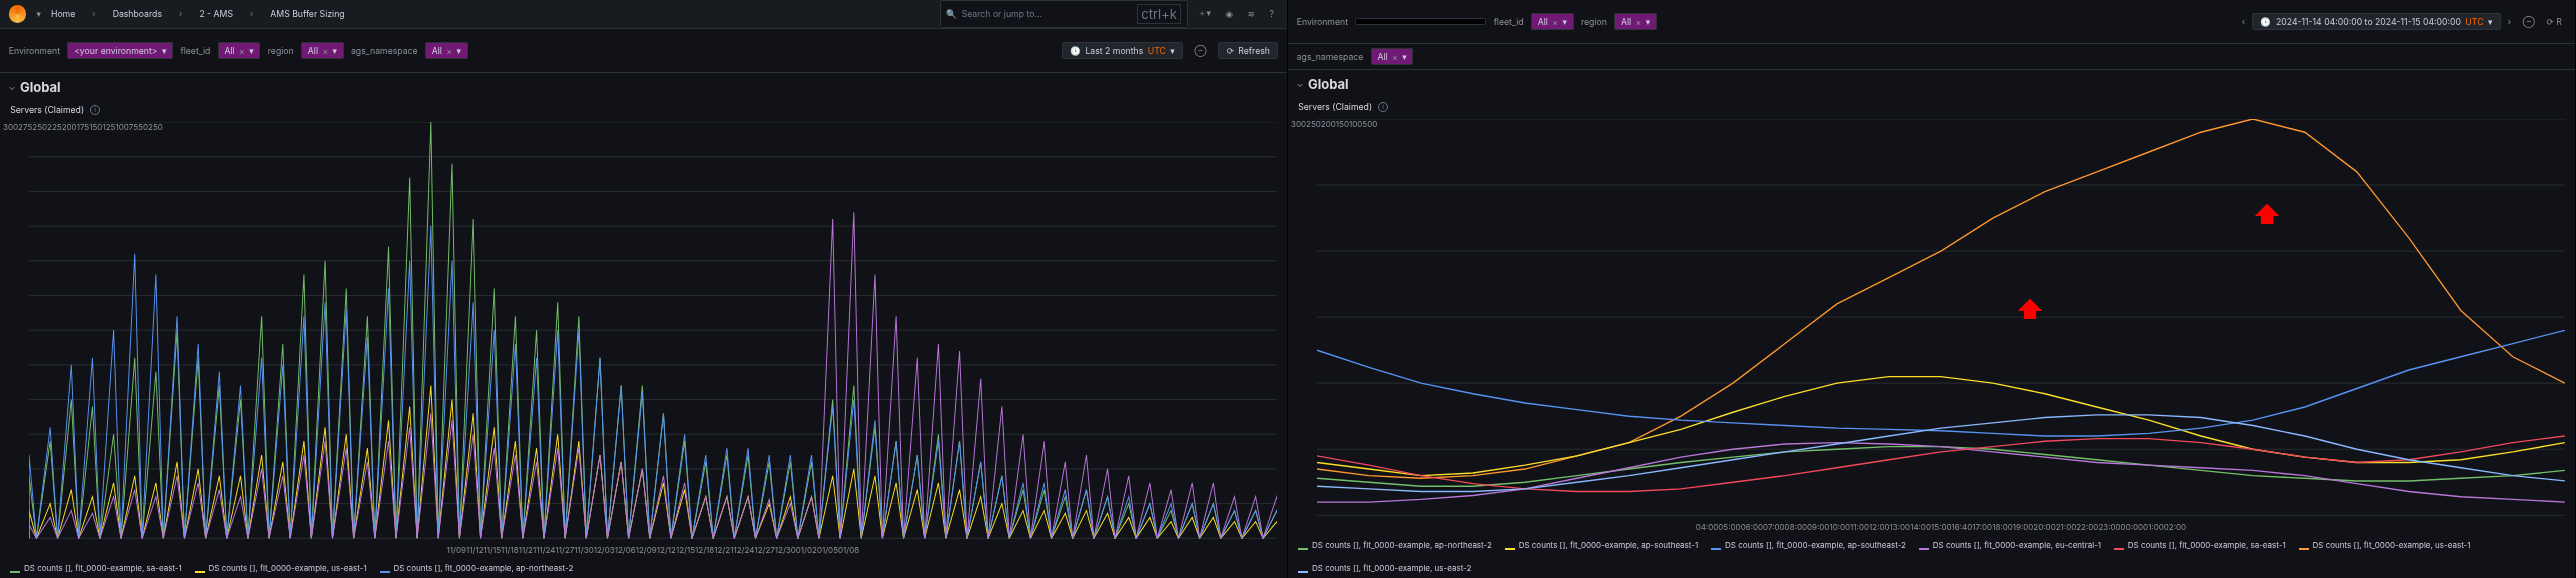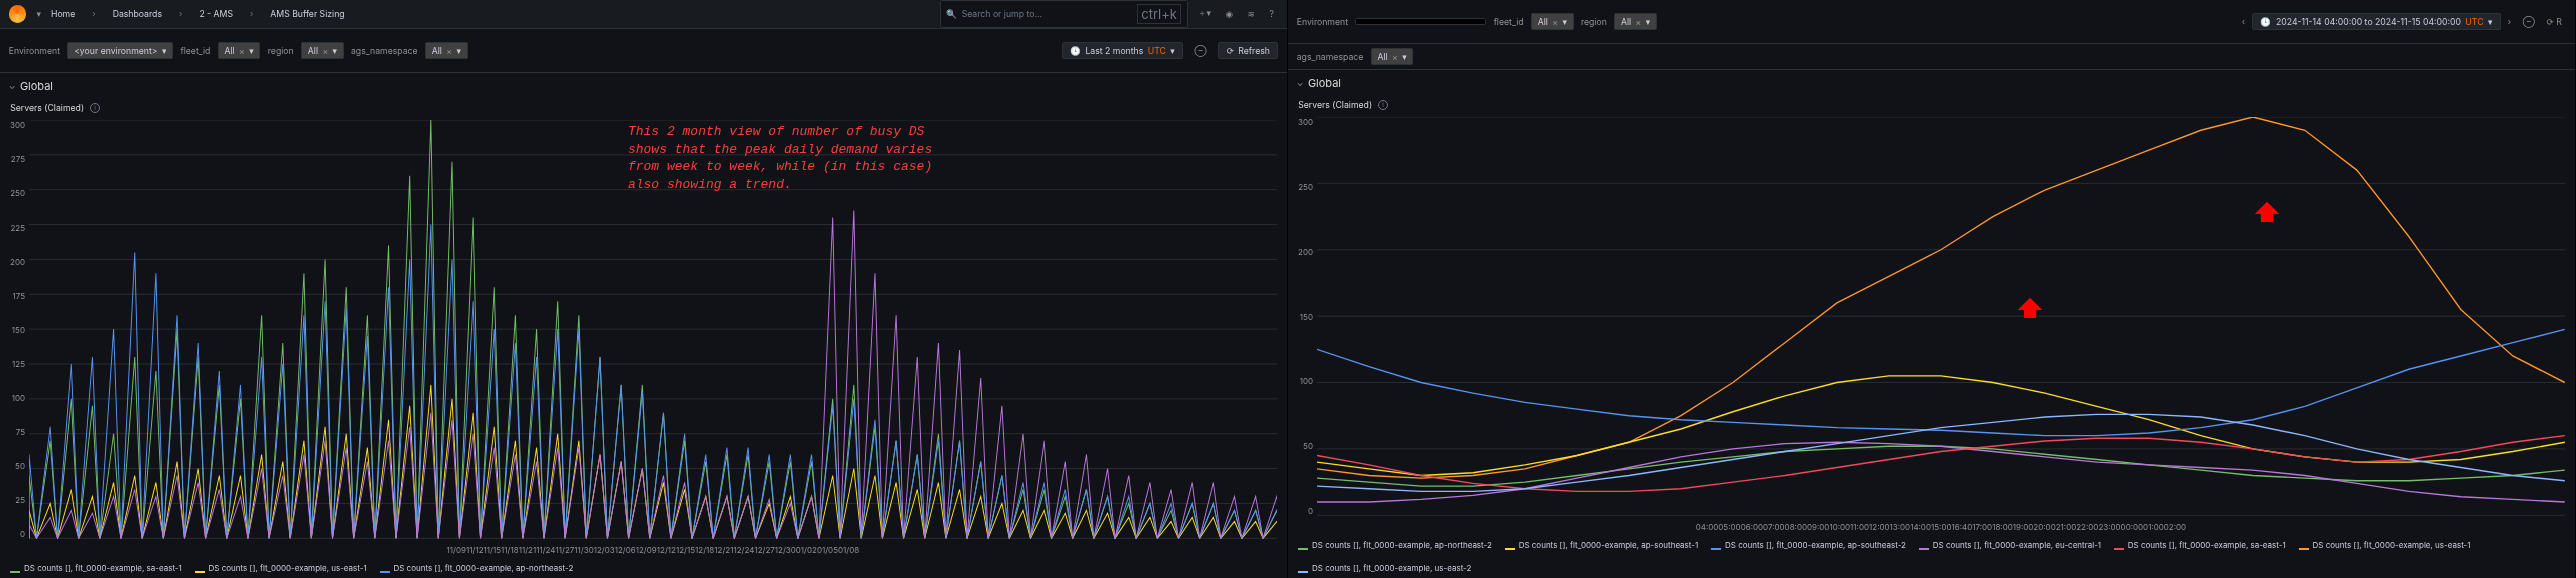--- a/index.html
+++ b/index.html
@@ -8,33 +8,33 @@
 .topbar{display:flex;align-items:center;height:29px;padding:0 8.7px;gap:5.8px;background:#181b1f;border-bottom:0.7px solid #2c3235}
 .logo{width:17.5px;height:17.5px;border-radius:50%;background:conic-gradient(#f46800,#f8be45,#f46800);display:flex;align-items:center;justify-content:center}
 .breadcrumb{display:flex;gap:17px;align-items:center;color:#ccccdc}
 .breadcrumb span{color:#6e7687}
 .bc-item{color:#ccccdc}
 .search{display:flex;align-items:center;gap:4.4px;background:#111217;border:0.7px solid #2c3235;border-radius:1.5px;padding:2.9px 5.8px;margin-left:auto;color:#6e7687;width:248px}
 .kbd{border:0.7px solid #2c3235;border-radius:0;padding:0.7px 2.9px;font-size:13px;color:#6e7687}
 .tb-icon{color:#8e8e8e;padding:2.9px 4.4px;cursor:pointer}
 .filters{display:flex;align-items:center;gap:7.3px;height:44px;padding:0 8.7px;background:#111217;border-bottom:0.7px solid #2c3235}
 .flabel{color:#8e9199}
-.chip,.dd{background:#404040;border:0.7px solid #2c3235;border-radius:1.5px;padding:2.2px 5.8px;display:flex;align-items:center;gap:4.4px;color:#ccccdc}
+.chip,.dd{background:#701a75;border:0.7px solid #2c3235;border-radius:1.5px;padding:2.2px 5.8px;display:flex;align-items:center;gap:4.4px;color:#ccccdc}
 .chip .x{color:#8e9199;cursor:pointer}
 .time-btn{display:flex;align-items:center;gap:4.4px;background:#22252b;border:0.7px solid #2c3235;border-radius:1.5px;padding:2.9px 7.3px;color:#ccccdc}
 .utc{color:#f46800}
 .spacer{flex:1}
 .section-head{padding:5.8px 8.7px;display:flex;align-items:center;gap:4.4px}
 .chev{color:#8e9199}
-.section-title{color:#d8d9da;font-size:11px;font-weight:400}
+.section-title{color:#d8d9da;font-size:13px;font-weight:700}
 .panel-head{padding:4.4px 10.2px;display:flex;align-items:center;gap:5.8px;color:#d8d9da}
 .info{color:#6e7687;border:0.7px solid #6e7687;width:10.2px;height:10.2px;border-radius:50%;display:flex;align-items:center;justify-content:center;font-size:6.6px}
 .chart-area{flex:1;position:relative;margin:2.9px 10.2px 2.9px 29px}
 .chart-svg{width:100%;height:100%}
-.yaxis{position:absolute;left:-26px;top:0;bottom:0;display:flex;flex-direction:column;justify-content:space-between;color:#8e9199;font-size:8px;text-align:right;width:22px}
+.yaxis{position:absolute;left:-26px;top:0;bottom:0;display:flex;flex-direction:row;justify-content:space-between;color:#8e9199;font-size:8px;text-align:right;width:22px}
 .xaxis{display:flex;justify-content:center;padding:2.9px 10.2px 2.9px 29px;color:#8e9199;font-size:8px}
 .annot{position:absolute;color:#ff3d3d;font-family:'Courier New',monospace;font-style:italic;font-size:13px;line-height:1.35;font-weight:500}
 .arrow{position:absolute;color:#ff0000;font-size:26px;font-weight:bold}
 .legend{display:flex;gap:13px;padding:5.8px 10.2px;color:#ccccdc;font-size:8px;flex-wrap:wrap}
 .legend-item{display:flex;align-items:flex-end;gap:3.6px}
 .swatch{width:10.2px;height:2.2px}
 .grid line{stroke:#2c3235;stroke-width:1}
 .time-nav{display:flex;align-items:center;gap:2.9px;margin-left:auto}
 .nav-chev{padding:2.9px 4.4px;color:#8e9199;cursor:pointer}
 </style>
@@ -142,24 +142,20 @@
           <line x1="0" y1="345" x2="1560" y2="345"></line>
           <line x1="0" y1="383.33333333333337" x2="1560" y2="383.33333333333337"></line>
           <line x1="0" y1="421.6666666666667" x2="1560" y2="421.6666666666667"></line>
           <line x1="0" y1="460" x2="1560" y2="460"></line>
         </g>
         <path d="M0,460 L0,391 L9.254237288135593,460 L26.440677966101696,352.6666666666667 L35.69491525423729,460 L52.88135593220339,306.6666666666667 L62.13559322033898,460 L79.3220338983051,314.33333333333337 L88.57627118644069,460 L105.76271186440678,345 L115.01694915254238,460 L132.20338983050846,260.66666666666663 L141.45762711864404,460 L158.6440677966102,276 L167.89830508474577,460 L185.08474576271186,230 L194.33898305084745,460 L211.52542372881356,260.66666666666663 L220.77966101694915,460 L237.96610169491527,291.33333333333337 L247.22033898305085,460 L264.4067796610169,306.6666666666667 L273.6610169491525,460 L290.8474576271187,214.66666666666666 L300.10169491525426,460 L317.2881355932204,245.33333333333334 L326.54237288135596,460 L343.728813559322,168.66666666666669 L352.9830508474576,460 L370.1694915254237,153.33333333333337 L379.4237288135593,460 L396.6101694915254,184 L405.864406779661,460 L423.0508474576271,214.66666666666666 L432.3050847457627,460 L449.49152542372883,138 L458.7457627118644,460 L475.93220338983053,61.333333333333314 L485.1864406779661,460 L502.3728813559322,0 L511.62711864406776,460 L528.8135593220338,46 L538.0677966101695,460 L555.2542372881356,107.33333333333331 L564.5084745762713,460 L581.6949152542373,184 L590.949152542373,460 L608.135593220339,214.66666666666666 L617.3898305084747,460 L634.5762711864407,230 L643.8305084745764,460 L661.0169491525423,199.33333333333331 L670.271186440678,460 L687.457627118644,214.66666666666666 L696.7118644067797,460 L713.8983050847457,260.66666666666663 L723.1525423728814,460 L740.3389830508474,291.33333333333337 L749.5932203389831,460 L766.7796610169491,291.33333333333337 L776.0338983050848,460 L793.2203389830509,322 L802.4745762711865,460 L819.6610169491526,352.6666666666667 L828.9152542372882,460 L846.1016949152543,375.6666666666667 L855.3559322033899,460 L872.5423728813558,368 L881.7966101694915,460 L898.9830508474577,368 L908.2372881355933,460 L925.4237288135593,375.6666666666667 L934.6779661016949,460 L951.8644067796611,375.6666666666667 L961.1186440677967,460 L978.3050847457627,375.6666666666667 L987.5593220338983,460 L1004.7457627118644,306.6666666666667 L1014,460 L1031.1864406779662,291.33333333333337 L1040.4406779661017,460 L1057.6271186440677,337.3333333333333 L1066.8813559322032,460 L1084.0677966101696,352.6666666666667 L1093.322033898305,460 L1110.5084745762713,368 L1119.7627118644068,460 L1136.9491525423728,345 L1146.2033898305083,460 L1163.3898305084747,352.6666666666667 L1172.6440677966102,460 L1189.8305084745762,375.6666666666667 L1199.0847457627117,460 L1216.271186440678,391 L1225.5254237288136,460 L1242.7118644067796,406.3333333333333 L1251.966101694915,460 L1269.1525423728815,406.3333333333333 L1278.406779661017,460 L1295.593220338983,414 L1304.8474576271185,460 L1322.0338983050847,406.3333333333333 L1331.2881355932202,460 L1348.4745762711864,414 L1357.728813559322,460 L1374.915254237288,421.6666666666667 L1384.1694915254236,460 L1401.35593220339,421.6666666666667 L1410.6101694915255,460 L1427.7966101694915,429.3333333333333 L1437.050847457627,460 L1454.2372881355932,421.6666666666667 L1463.4915254237287,460 L1480.677966101695,421.6666666666667 L1489.9322033898304,460 L1507.1186440677966,429.3333333333333 L1516.3728813559321,460 L1533.5593220338983,429.3333333333333 L1542.8135593220338,460 L1560,429.3333333333333 L1569.2542372881355,460" fill="none" stroke="#73bf69" stroke-width="1.2"></path>
         <path d="M0,460 L0,429.3333333333333 L9.254237288135593,460 L26.440677966101696,421.6666666666667 L35.69491525423729,460 L52.88135593220339,406.3333333333333 L62.13559322033898,460 L79.3220338983051,414 L88.57627118644069,460 L105.76271186440678,398.6666666666667 L115.01694915254238,460 L132.20338983050846,391 L141.45762711864404,460 L158.6440677966102,398.6666666666667 L167.89830508474577,460 L185.08474576271186,375.6666666666667 L194.33898305084745,460 L211.52542372881356,383.33333333333337 L220.77966101694915,460 L237.96610169491527,391 L247.22033898305085,460 L264.4067796610169,391 L273.6610169491525,460 L290.8474576271187,368 L300.10169491525426,460 L317.2881355932204,375.6666666666667 L326.54237288135596,460 L343.728813559322,352.6666666666667 L352.9830508474576,460 L370.1694915254237,337.3333333333333 L379.4237288135593,460 L396.6101694915254,345 L405.864406779661,460 L423.0508474576271,360.3333333333333 L432.3050847457627,460 L449.49152542372883,329.66666666666663 L458.7457627118644,460 L475.93220338983053,314.33333333333337 L485.1864406779661,460 L502.3728813559322,291.33333333333337 L511.62711864406776,460 L528.8135593220338,306.6666666666667 L538.0677966101695,460 L555.2542372881356,322 L564.5084745762713,460 L581.6949152542373,337.3333333333333 L590.949152542373,460 L608.135593220339,352.6666666666667 L617.3898305084747,460 L634.5762711864407,360.3333333333333 L643.8305084745764,460 L661.0169491525423,345 L670.271186440678,460 L687.457627118644,352.6666666666667 L696.7118644067797,460 L713.8983050847457,368 L723.1525423728814,460 L740.3389830508474,375.6666666666667 L749.5932203389831,460 L766.7796610169491,383.33333333333337 L776.0338983050848,460 L793.2203389830509,398.6666666666667 L802.4745762711865,460 L819.6610169491526,406.3333333333333 L828.9152542372882,460 L846.1016949152543,414 L855.3559322033899,460 L872.5423728813558,414 L881.7966101694915,460 L898.9830508474577,414 L908.2372881355933,460 L925.4237288135593,421.6666666666667 L934.6779661016949,460 L951.8644067796611,414 L961.1186440677967,460 L978.3050847457627,414 L987.5593220338983,460 L1004.7457627118644,391 L1014,460 L1031.1864406779662,383.33333333333337 L1040.4406779661017,460 L1057.6271186440677,391 L1066.8813559322032,460 L1084.0677966101696,398.6666666666667 L1093.322033898305,460 L1110.5084745762713,406.3333333333333 L1119.7627118644068,460 L1136.9491525423728,398.6666666666667 L1146.2033898305083,460 L1163.3898305084747,406.3333333333333 L1172.6440677966102,460 L1189.8305084745762,414 L1199.0847457627117,460 L1216.271186440678,421.6666666666667 L1225.5254237288136,460 L1242.7118644067796,429.3333333333333 L1251.966101694915,460 L1269.1525423728815,429.3333333333333 L1278.406779661017,460 L1295.593220338983,432.4 L1304.8474576271185,460 L1322.0338983050847,429.3333333333333 L1331.2881355932202,460 L1348.4745762711864,432.4 L1357.728813559322,460 L1374.915254237288,437 L1384.1694915254236,460 L1401.35593220339,437 L1410.6101694915255,460 L1427.7966101694915,441.6 L1437.050847457627,460 L1454.2372881355932,437 L1463.4915254237287,460 L1480.677966101695,437 L1489.9322033898304,460 L1507.1186440677966,441.6 L1516.3728813559321,460 L1533.5593220338983,441.6 L1542.8135593220338,460 L1560,441.6 L1569.2542372881355,460" fill="none" stroke="#fade2a" stroke-width="1.2"></path>
         <path d="M0,460 L0,368 L9.254237288135593,460 L26.440677966101696,337.3333333333333 L35.69491525423729,460 L52.88135593220339,268.3333333333333 L62.13559322033898,460 L79.3220338983051,260.66666666666663 L88.57627118644069,460 L105.76271186440678,230 L115.01694915254238,460 L132.20338983050846,145.66666666666669 L141.45762711864404,460 L158.6440677966102,168.66666666666669 L167.89830508474577,460 L185.08474576271186,214.66666666666666 L194.33898305084745,460 L211.52542372881356,245.33333333333334 L220.77966101694915,460 L237.96610169491527,276 L247.22033898305085,460 L264.4067796610169,291.33333333333337 L273.6610169491525,460 L290.8474576271187,260.66666666666663 L300.10169491525426,460 L317.2881355932204,268.3333333333333 L326.54237288135596,460 L343.728813559322,214.66666666666666 L352.9830508474576,460 L370.1694915254237,199.33333333333331 L379.4237288135593,460 L396.6101694915254,206.99999999999997 L405.864406779661,460 L423.0508474576271,237.66666666666666 L432.3050847457627,460 L449.49152542372883,184 L458.7457627118644,460 L475.93220338983053,153.33333333333337 L485.1864406779661,460 L502.3728813559322,115 L511.62711864406776,460 L528.8135593220338,153.33333333333337 L538.0677966101695,460 L555.2542372881356,199.33333333333331 L564.5084745762713,460 L581.6949152542373,230 L590.949152542373,460 L608.135593220339,245.33333333333334 L617.3898305084747,460 L634.5762711864407,260.66666666666663 L643.8305084745764,460 L661.0169491525423,230 L670.271186440678,460 L687.457627118644,230 L696.7118644067797,460 L713.8983050847457,260.66666666666663 L723.1525423728814,460 L740.3389830508474,291.33333333333337 L749.5932203389831,460 L766.7796610169491,299 L776.0338983050848,460 L793.2203389830509,322 L802.4745762711865,460 L819.6610169491526,345 L828.9152542372882,460 L846.1016949152543,368 L855.3559322033899,460 L872.5423728813558,360.3333333333333 L881.7966101694915,460 L898.9830508474577,360.3333333333333 L908.2372881355933,460 L925.4237288135593,368 L934.6779661016949,460 L951.8644067796611,368 L961.1186440677967,460 L978.3050847457627,368 L987.5593220338983,460 L1004.7457627118644,314.33333333333337 L1014,460 L1031.1864406779662,306.6666666666667 L1040.4406779661017,460 L1057.6271186440677,329.66666666666663 L1066.8813559322032,460 L1084.0677966101696,352.6666666666667 L1093.322033898305,460 L1110.5084745762713,368 L1119.7627118644068,460 L1136.9491525423728,352.6666666666667 L1146.2033898305083,460 L1163.3898305084747,352.6666666666667 L1172.6440677966102,460 L1189.8305084745762,375.6666666666667 L1199.0847457627117,460 L1216.271186440678,391 L1225.5254237288136,460 L1242.7118644067796,398.6666666666667 L1251.966101694915,460 L1269.1525423728815,398.6666666666667 L1278.406779661017,460 L1295.593220338983,406.3333333333333 L1304.8474576271185,460 L1322.0338983050847,406.3333333333333 L1331.2881355932202,460 L1348.4745762711864,414 L1357.728813559322,460 L1374.915254237288,414 L1384.1694915254236,460 L1401.35593220339,421.6666666666667 L1410.6101694915255,460 L1427.7966101694915,421.6666666666667 L1437.050847457627,460 L1454.2372881355932,421.6666666666667 L1463.4915254237287,460 L1480.677966101695,421.6666666666667 L1489.9322033898304,460 L1507.1186440677966,429.3333333333333 L1516.3728813559321,460 L1533.5593220338983,429.3333333333333 L1542.8135593220338,460 L1560,429.3333333333333 L1569.2542372881355,460" fill="none" stroke="#5794f2" stroke-width="1.2"></path>
         <path d="M0,460 L0,444.6666666666667 L9.254237288135593,460 L26.440677966101696,437 L35.69491525423729,460 L52.88135593220339,429.3333333333333 L62.13559322033898,460 L79.3220338983051,432.4 L88.57627118644069,460 L105.76271186440678,414 L115.01694915254238,460 L132.20338983050846,406.3333333333333 L141.45762711864404,460 L158.6440677966102,414 L167.89830508474577,460 L185.08474576271186,391 L194.33898305084745,460 L211.52542372881356,398.6666666666667 L220.77966101694915,460 L237.96610169491527,406.3333333333333 L247.22033898305085,460 L264.4067796610169,414 L273.6610169491525,460 L290.8474576271187,383.33333333333337 L300.10169491525426,460 L317.2881355932204,391 L326.54237288135596,460 L343.728813559322,368 L352.9830508474576,460 L370.1694915254237,352.6666666666667 L379.4237288135593,460 L396.6101694915254,360.3333333333333 L405.864406779661,460 L423.0508474576271,375.6666666666667 L432.3050847457627,460 L449.49152542372883,352.6666666666667 L458.7457627118644,460 L475.93220338983053,337.3333333333333 L485.1864406779661,460 L502.3728813559322,322 L511.62711864406776,460 L528.8135593220338,329.66666666666663 L538.0677966101695,460 L555.2542372881356,345 L564.5084745762713,460 L581.6949152542373,360.3333333333333 L590.949152542373,460 L608.135593220339,368 L617.3898305084747,460 L634.5762711864407,375.6666666666667 L643.8305084745764,460 L661.0169491525423,360.3333333333333 L670.271186440678,460 L687.457627118644,360.3333333333333 L696.7118644067797,460 L713.8983050847457,368 L723.1525423728814,460 L740.3389830508474,375.6666666666667 L749.5932203389831,460 L766.7796610169491,383.33333333333337 L776.0338983050848,460 L793.2203389830509,391 L802.4745762711865,460 L819.6610169491526,398.6666666666667 L828.9152542372882,460 L846.1016949152543,414 L855.3559322033899,460 L872.5423728813558,414 L881.7966101694915,460 L898.9830508474577,414 L908.2372881355933,460 L925.4237288135593,417.06666666666666 L934.6779661016949,460 L951.8644067796611,421.6666666666667 L961.1186440677967,460 L978.3050847457627,414 L987.5593220338983,460 L1004.7457627118644,107.33333333333331 L1014,460 L1031.1864406779662,99.66666666666669 L1040.4406779661017,460 L1057.6271186440677,168.66666666666669 L1066.8813559322032,460 L1084.0677966101696,214.66666666666666 L1093.322033898305,460 L1110.5084745762713,260.66666666666663 L1119.7627118644068,460 L1136.9491525423728,245.33333333333334 L1146.2033898305083,460 L1163.3898305084747,253 L1172.6440677966102,460 L1189.8305084745762,283.66666666666663 L1199.0847457627117,460 L1216.271186440678,314.33333333333337 L1225.5254237288136,460 L1242.7118644067796,345 L1251.966101694915,460 L1269.1525423728815,352.6666666666667 L1278.406779661017,460 L1295.593220338983,375.6666666666667 L1304.8474576271185,460 L1322.0338983050847,368 L1331.2881355932202,460 L1348.4745762711864,383.33333333333337 L1357.728813559322,460 L1374.915254237288,391 L1384.1694915254236,460 L1401.35593220339,398.6666666666667 L1410.6101694915255,460 L1427.7966101694915,406.3333333333333 L1437.050847457627,460 L1454.2372881355932,398.6666666666667 L1463.4915254237287,460 L1480.677966101695,398.6666666666667 L1489.9322033898304,460 L1507.1186440677966,414 L1516.3728813559321,460 L1533.5593220338983,414 L1542.8135593220338,460 L1560,414 L1569.2542372881355,460" fill="none" stroke="#b877d9" stroke-width="1.2"></path>
       </svg>
-    <div class="annot" style="top: 2.9px; left: 48%; white-space: pre;">This 2 month view of number of busy DS
-shows that the peak daily demand varies
-from week to week, while (in this case)
-also showing a trend.</div>
   </div>
   <div class="xaxis" id="xaxis-l">
       <span>11/09</span>
       <span>11/12</span>
       <span>11/15</span>
       <span>11/18</span>
       <span>11/21</span>
       <span>11/24</span>
       <span>11/27</span>
       <span>11/30</span>

